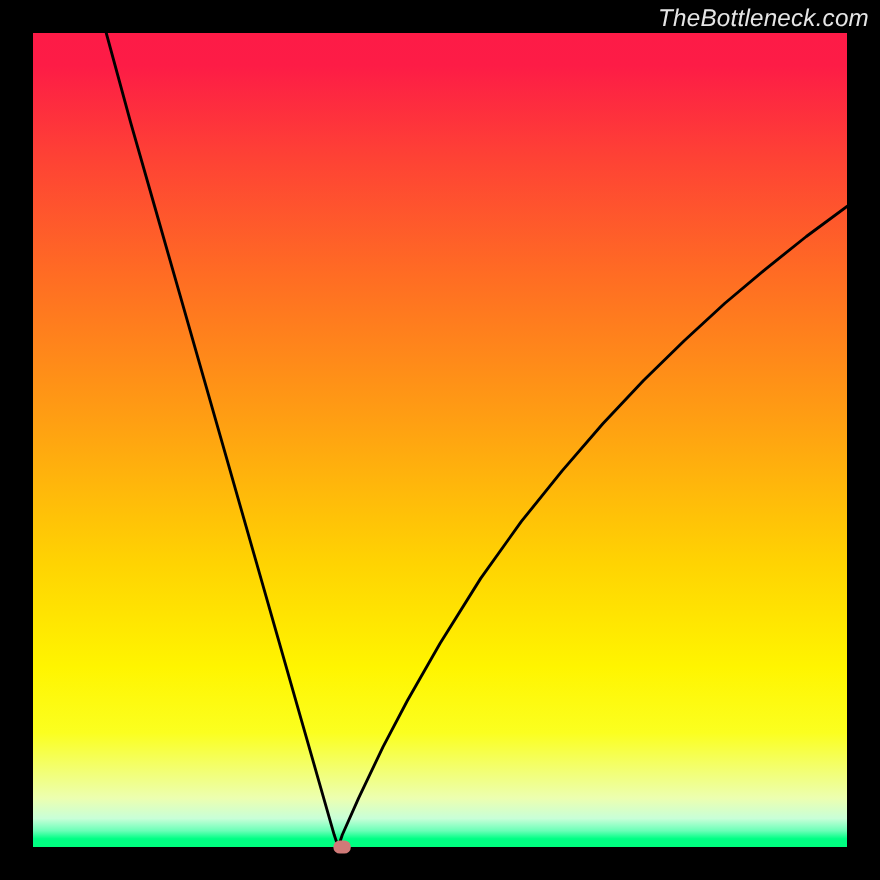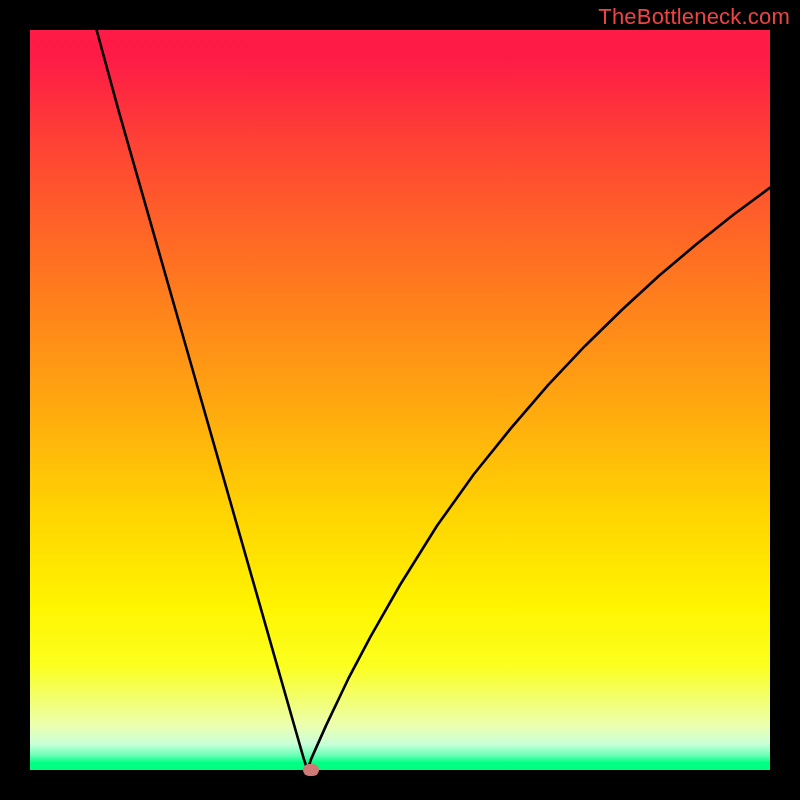--- a/index.html
+++ b/index.html
@@ -14,25 +14,26 @@
   .outer {
     position: relative;
     width: 800px;
     height: 800px;
     background: #000;
   }
   .watermark {
     position: absolute;
     top: 4px;
     right: 10px;
-    color: #ef4444;
+    color: #e5e5e5;
     font-size: 22px;
     font-weight: 500;
     letter-spacing: 0.2px;
     user-select: none;
+    font-style: italic;
   }
   .plot {
     position: absolute;
     left: 30px;
     top: 30px;
     width: 740px;
     height: 740px;
     background: linear-gradient(
       to bottom,
       #fd1b47 0%,

